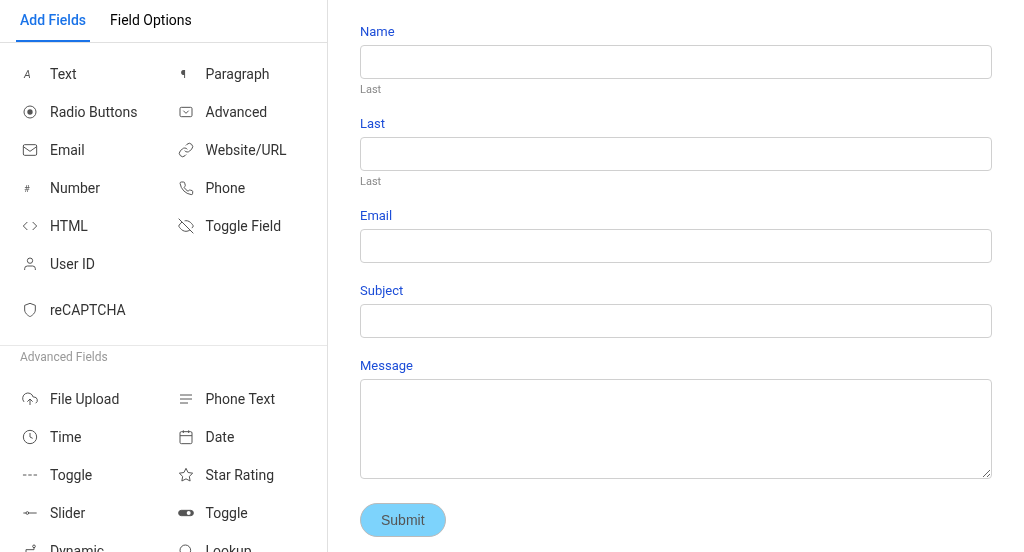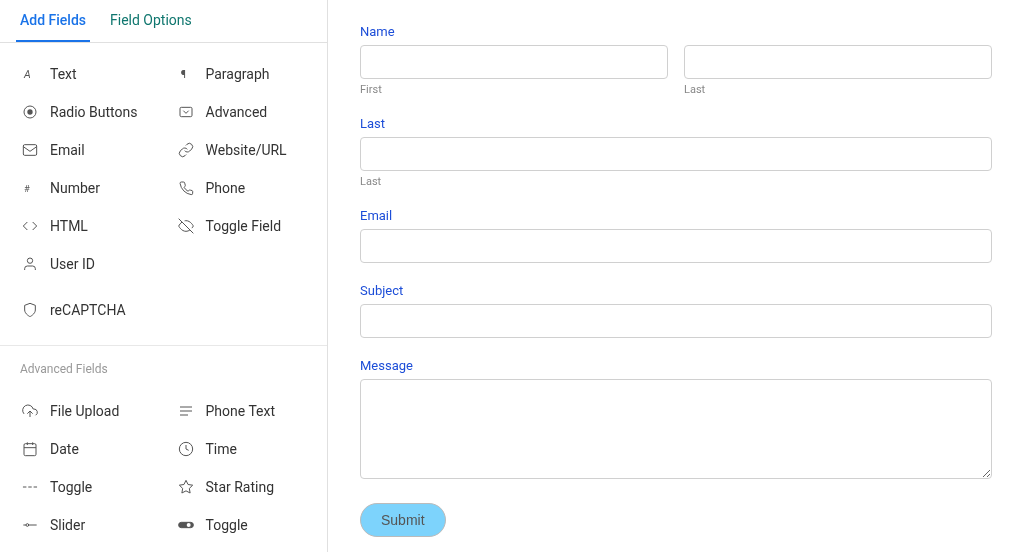--- a/index.html
+++ b/index.html
@@ -26,21 +26,21 @@
       display: flex;
       border-bottom: 1px solid #e0e0e0;
       padding: 0 16px;
       gap: 16px;
     }
 
     .tab {
       padding: 12px 4px;
       font-size: 14px;
       cursor: pointer;
-      color: #0f766e;
+      color: #000000;
       border-bottom: 2px solid transparent;
     }
 
     .tab.active {
       color: #1a73e8;
       border-bottom: 2px solid #1a73e8;
       font-weight: 500;
     }
 
     .fields-list {
@@ -71,21 +71,21 @@
       align-items: center;
       justify-content: center;
       color: #555;
       font-size: 15px;
       flex-shrink: 0;
     }
 
     .section-label {
       font-size: 12px;
       color: #999;
-      padding: 16px 20px 4px;
+      padding: 4px 20px 4px;
       text-transform: none;
       letter-spacing: 0;
       border-top: 1px solid #e8e8e8;
       margin-top: 4px;
     }
 
     
     .right-panel {
       flex: 1;
       background: #ffffff;
@@ -318,37 +318,37 @@
               <line x1="3" y1="12" x2="21" y2="12" stroke="#555" stroke-width="1.5"></line>
               <line x1="3" y1="18" x2="15" y2="18" stroke="#555" stroke-width="1.5"></line>
             </svg>
         </span>
         <span>Phone Text</span>
       </div>
 
       <div class="field-item">
         <span class="field-icon">
           <svg viewBox="0 0 24 24">
+              <circle cx="12" cy="12" r="10" stroke="#555" stroke-width="1.5"></circle>
+              <polyline points="12,6 12,12 16,14" stroke="#555" stroke-width="1.5"></polyline>
+            </svg>
+        </span>
+        <span>Time</span>
+      </div>
+
+      <div class="field-item">
+        <span class="field-icon">
+          <svg viewBox="0 0 24 24">
               <rect x="3" y="4" width="18" height="18" rx="2" stroke="#555" stroke-width="1.5"></rect>
               <line x1="16" y1="2" x2="16" y2="6" stroke="#555" stroke-width="1.5"></line>
               <line x1="8" y1="2" x2="8" y2="6" stroke="#555" stroke-width="1.5"></line>
               <line x1="3" y1="10" x2="21" y2="10" stroke="#555" stroke-width="1.5"></line>
             </svg>
         </span>
         <span>Date</span>
-      </div>
-
-      <div class="field-item">
-        <span class="field-icon">
-          <svg viewBox="0 0 24 24">
-              <circle cx="12" cy="12" r="10" stroke="#555" stroke-width="1.5"></circle>
-              <polyline points="12,6 12,12 16,14" stroke="#555" stroke-width="1.5"></polyline>
-            </svg>
-        </span>
-        <span>Time</span>
       </div>
 
       <div class="field-item">
         <span class="field-icon">
           <svg viewBox="0 0 24 24">
               <line x1="2" y1="12" x2="6" y2="12" stroke="#555" stroke-width="1.5" stroke-linecap="round"></line>
               <line x1="10" y1="12" x2="14" y2="12" stroke="#555" stroke-width="1.5" stroke-linecap="round"></line>
               <line x1="18" y1="12" x2="22" y2="12" stroke="#555" stroke-width="1.5" stroke-linecap="round"></line>
             </svg>
         </span>
@@ -412,24 +412,20 @@
   </div>
 </div>
 
 <div class="right-panel">
 
   <div class="form-group">
     <label class="form-label">Name</label>
     <div class="name-row">
       <div class="name-col">
         <input class="form-input" type="text" style="">
-        <div class="form-sublabel">First</div>
-      </div>
-      <div class="name-col">
-        <input class="form-input" type="text" style="">
         <div class="form-sublabel">Last</div>
       </div>
     </div>
   </div>
 
   <div class="form-group">
     <label class="form-label">Last</label>
     <input class="form-input" type="text" style="">
     <div class="form-sublabel">Last</div>
   </div>

